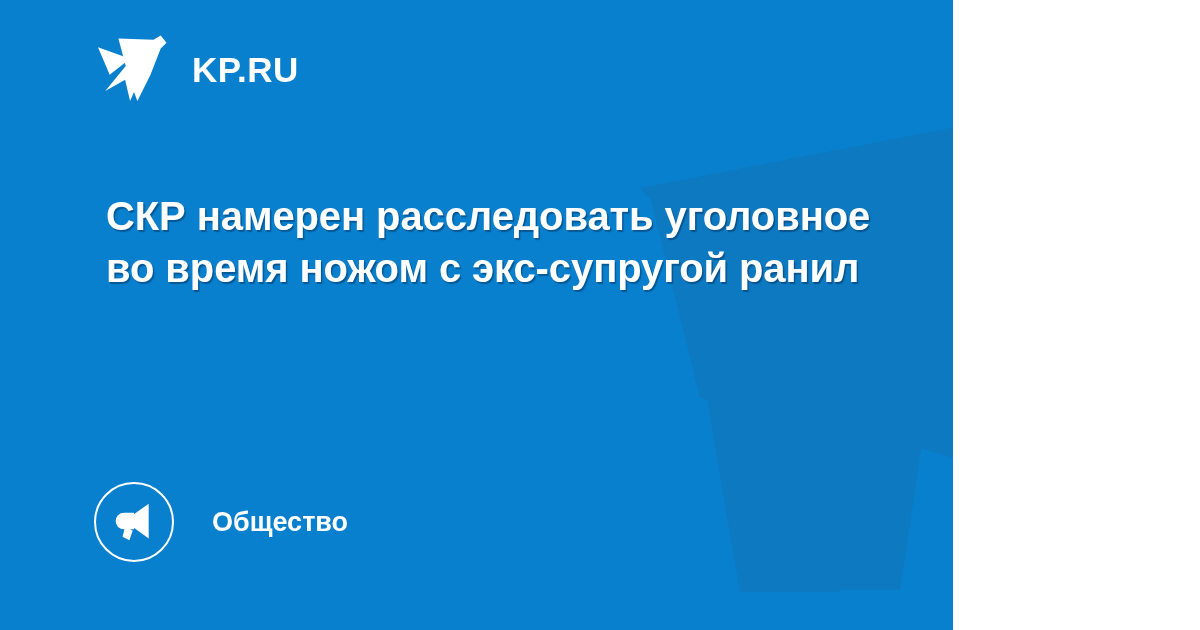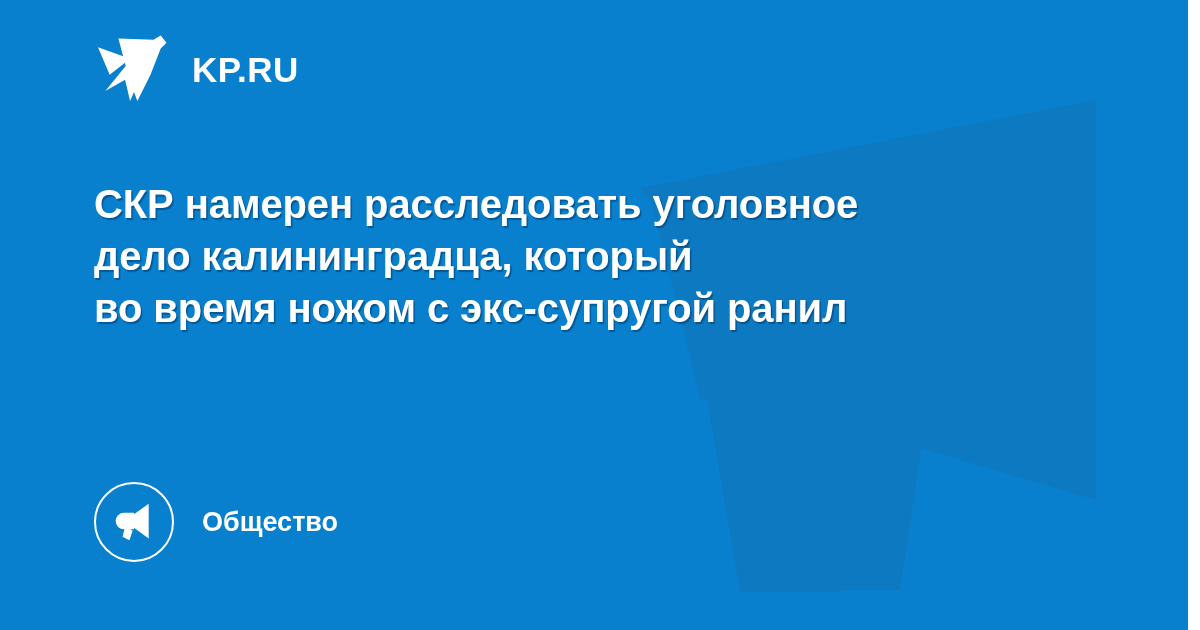--- a/index.html
+++ b/index.html
@@ -7,21 +7,21 @@
     margin: 0;
     padding: 0;
     background: #ffffff;
   }
   body {
     font-family: "Liberation Sans", "DejaVu Sans", sans-serif;
   }
 
   .card {
     position: relative;
-    width: 1188px;
+    width: 953px;
     height: 630px;
     overflow: hidden;
     background: #0880CE;
     box-sizing: border-box;
   }
 
   
   .watermark {
     position: absolute;
     top: 0;
@@ -57,21 +57,21 @@
     white-space: nowrap;
     font-family: "Liberation Sans", "DejaVu Sans", sans-serif;
   }
 
   
   .headline {
     position: absolute;
     left: 90px;
     top: 174px;
     width: 1000px;
-    margin: 4px;
+    margin: 16px;
     z-index: 3;
     color: #ffffff;
     font-size: 40px;
     font-weight: 700;
     line-height: 52px;
     letter-spacing: -0.1px;
     text-shadow: 1.5px 2px 1px rgba(0, 40, 80, 0.45);
     font-family: "Liberation Sans", "DejaVu Sans", sans-serif;
   }
   .headline-line {
@@ -105,20 +105,21 @@
     height: 44px;
     display: block;
   }
   .category-label {
     color: #ffffff;
     font-size: 27px;
     font-weight: 700;
     line-height: 1;
     white-space: nowrap;
     font-family: "Liberation Sans", "DejaVu Sans", sans-serif;
+    margin-left: 10px;
   }
 </style>
 </head>
 <body>
 
 <div class="card">
 
   <svg class="watermark" viewBox="0 0 1200 630" xmlns="http://www.w3.org/2000/svg" aria-hidden="true">
 
     <path d="M 640 188 L 1096 100 L 1096 500 L 880 436 Z" fill="#0D79C0"></path>
@@ -134,21 +135,20 @@
     <svg class="brand-mark" viewBox="0 0 100 96" xmlns="http://www.w3.org/2000/svg" aria-hidden="true">
       <path d="M2 18 L46 34 L18 56 L2 18 Z" fill="#ffffff"></path>
       <path d="M30 6 L78 8 L88 2 L96 12 L88 20 L74 56 L56 92 L44 60 L12 78 L40 44 Z" fill="#ffffff"></path>
       <path d="M42 40 L70 30 L60 60 L46 92 L38 58 Z" fill="#ffffff"></path>
     </svg>
     <span class="brand-name">KP.RU</span>
   </div>
 
   <h1 class="headline">
     <span class="headline-line">СКР намерен расследовать уголовное</span>
-    <span class="headline-line">дело калининградца, который</span>
     <span class="headline-line">во время ножом с экс-супругой ранил</span>
   </h1>
 
   <div class="category">
     <span class="category-icon-circle">
       <svg class="megaphone" viewBox="0 0 48 48" xmlns="http://www.w3.org/2000/svg" aria-hidden="true">
         <path d="M40 4 L40 42 L22 29 L22 17 Z" fill="#ffffff"></path>
         <path d="M13 14 L24 14 L24 32 L13 32 A9 9 0 0 1 13 14 Z" fill="#ffffff"></path>
         <path d="M14.5 28 L22.5 33.5 L19 44 L11.5 40 Z" fill="#ffffff"></path>
       </svg>

